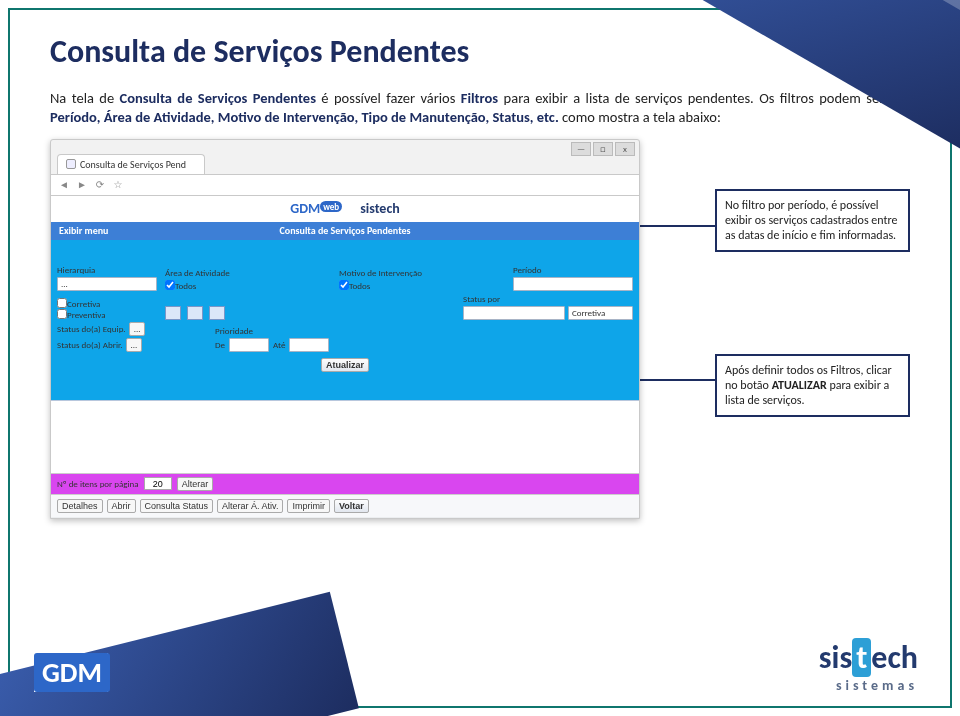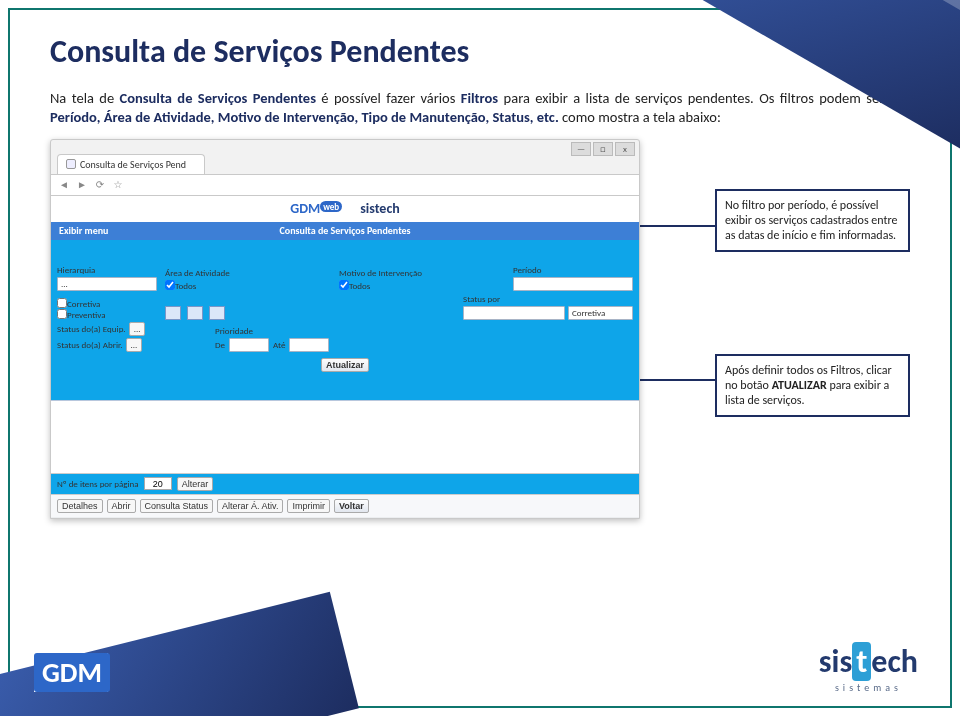--- a/index.html
+++ b/index.html
@@ -127,21 +127,21 @@
     height:14px;padding:0 4px;background:#f7f7f7;border:1px solid #aaa;border-radius:2px;
     font-size:9px;line-height:12px;color:#333;cursor:pointer;
   }
   .mini-btn.primary{background:linear-gradient(#fdfdfd,#e2e7ef);font-weight:600;}
   .center-row{display:flex;justify-content:center;padding:4px 0 6px;}
   .equip-icons{display:flex;gap:6px;align-items:center;}
   .equip-icons span{width:16px;height:14px;border:1px solid #7a96c8;background:#dbe7f9;}
   .body-gap{height:72px;background:#fff;}
   .footer-row{
     padding:3px 6px;display:flex;align-items:center;gap:5px;font-size:9px;color:#333;
-    border-top:1px solid #ccc;background:#0ea5e9;
+    border-top:1px solid #ccc;background:#d946ef;
   }
   .footer-row input.num{width:28px;height:13px;border:1px solid #aaa;font-size:9px;text-align:center;}
   .btn-row{
     padding:4px 6px;display:flex;gap:4px;background:#f7f8fa;border-top:1px solid #ccc;
   }
   .user-row{
     padding:2px 6px;text-align:right;font-size:9px;font-style:italic;color:#6a6a6a;background:#eceef0;
   }
   .nav-footer{
     height:22px;background:#606770;display:flex;align-items:center;justify-content:center;gap:20px;
@@ -171,21 +171,21 @@
   .logo-gdm {
     position: absolute; left: 24px; bottom: 14px;
     background:#fff;color:#2d67c8;font-weight:800;font-size:28px;
     display:flex;align-items:center;
   }
   .logo-gdm .box{background:#2d67c8;color:#fff;padding:2px 8px;border-radius:3px;margin-right:-2px;}
   .logo-sis {
     position:absolute;right:32px;bottom:12px;color:#233a6e;font-weight:800;font-size:32px;
   }
   .logo-sis .t{background:#2d9fd6;color:#fff;border-radius:4px;padding:0 4px;}
-  .logo-sis .sub{display:block;font-size:10px;letter-spacing:4px;color:#5a6b89;font-weight:400;text-align:center;}
+  .logo-sis .sub{display:block;font-size:14px;letter-spacing:4px;color:#5a6b89;font-weight:700;text-align:right;}
   .diag{
     position:absolute;left:-40px;bottom:-50px;width:380px;height:120px;
     background:linear-gradient(135deg,#3b5fb0 0%, #1d2d60 100%);
     transform:rotate(-14deg);
   }
 </style>
 </head>
 <body>
 
 <div class="slide">

